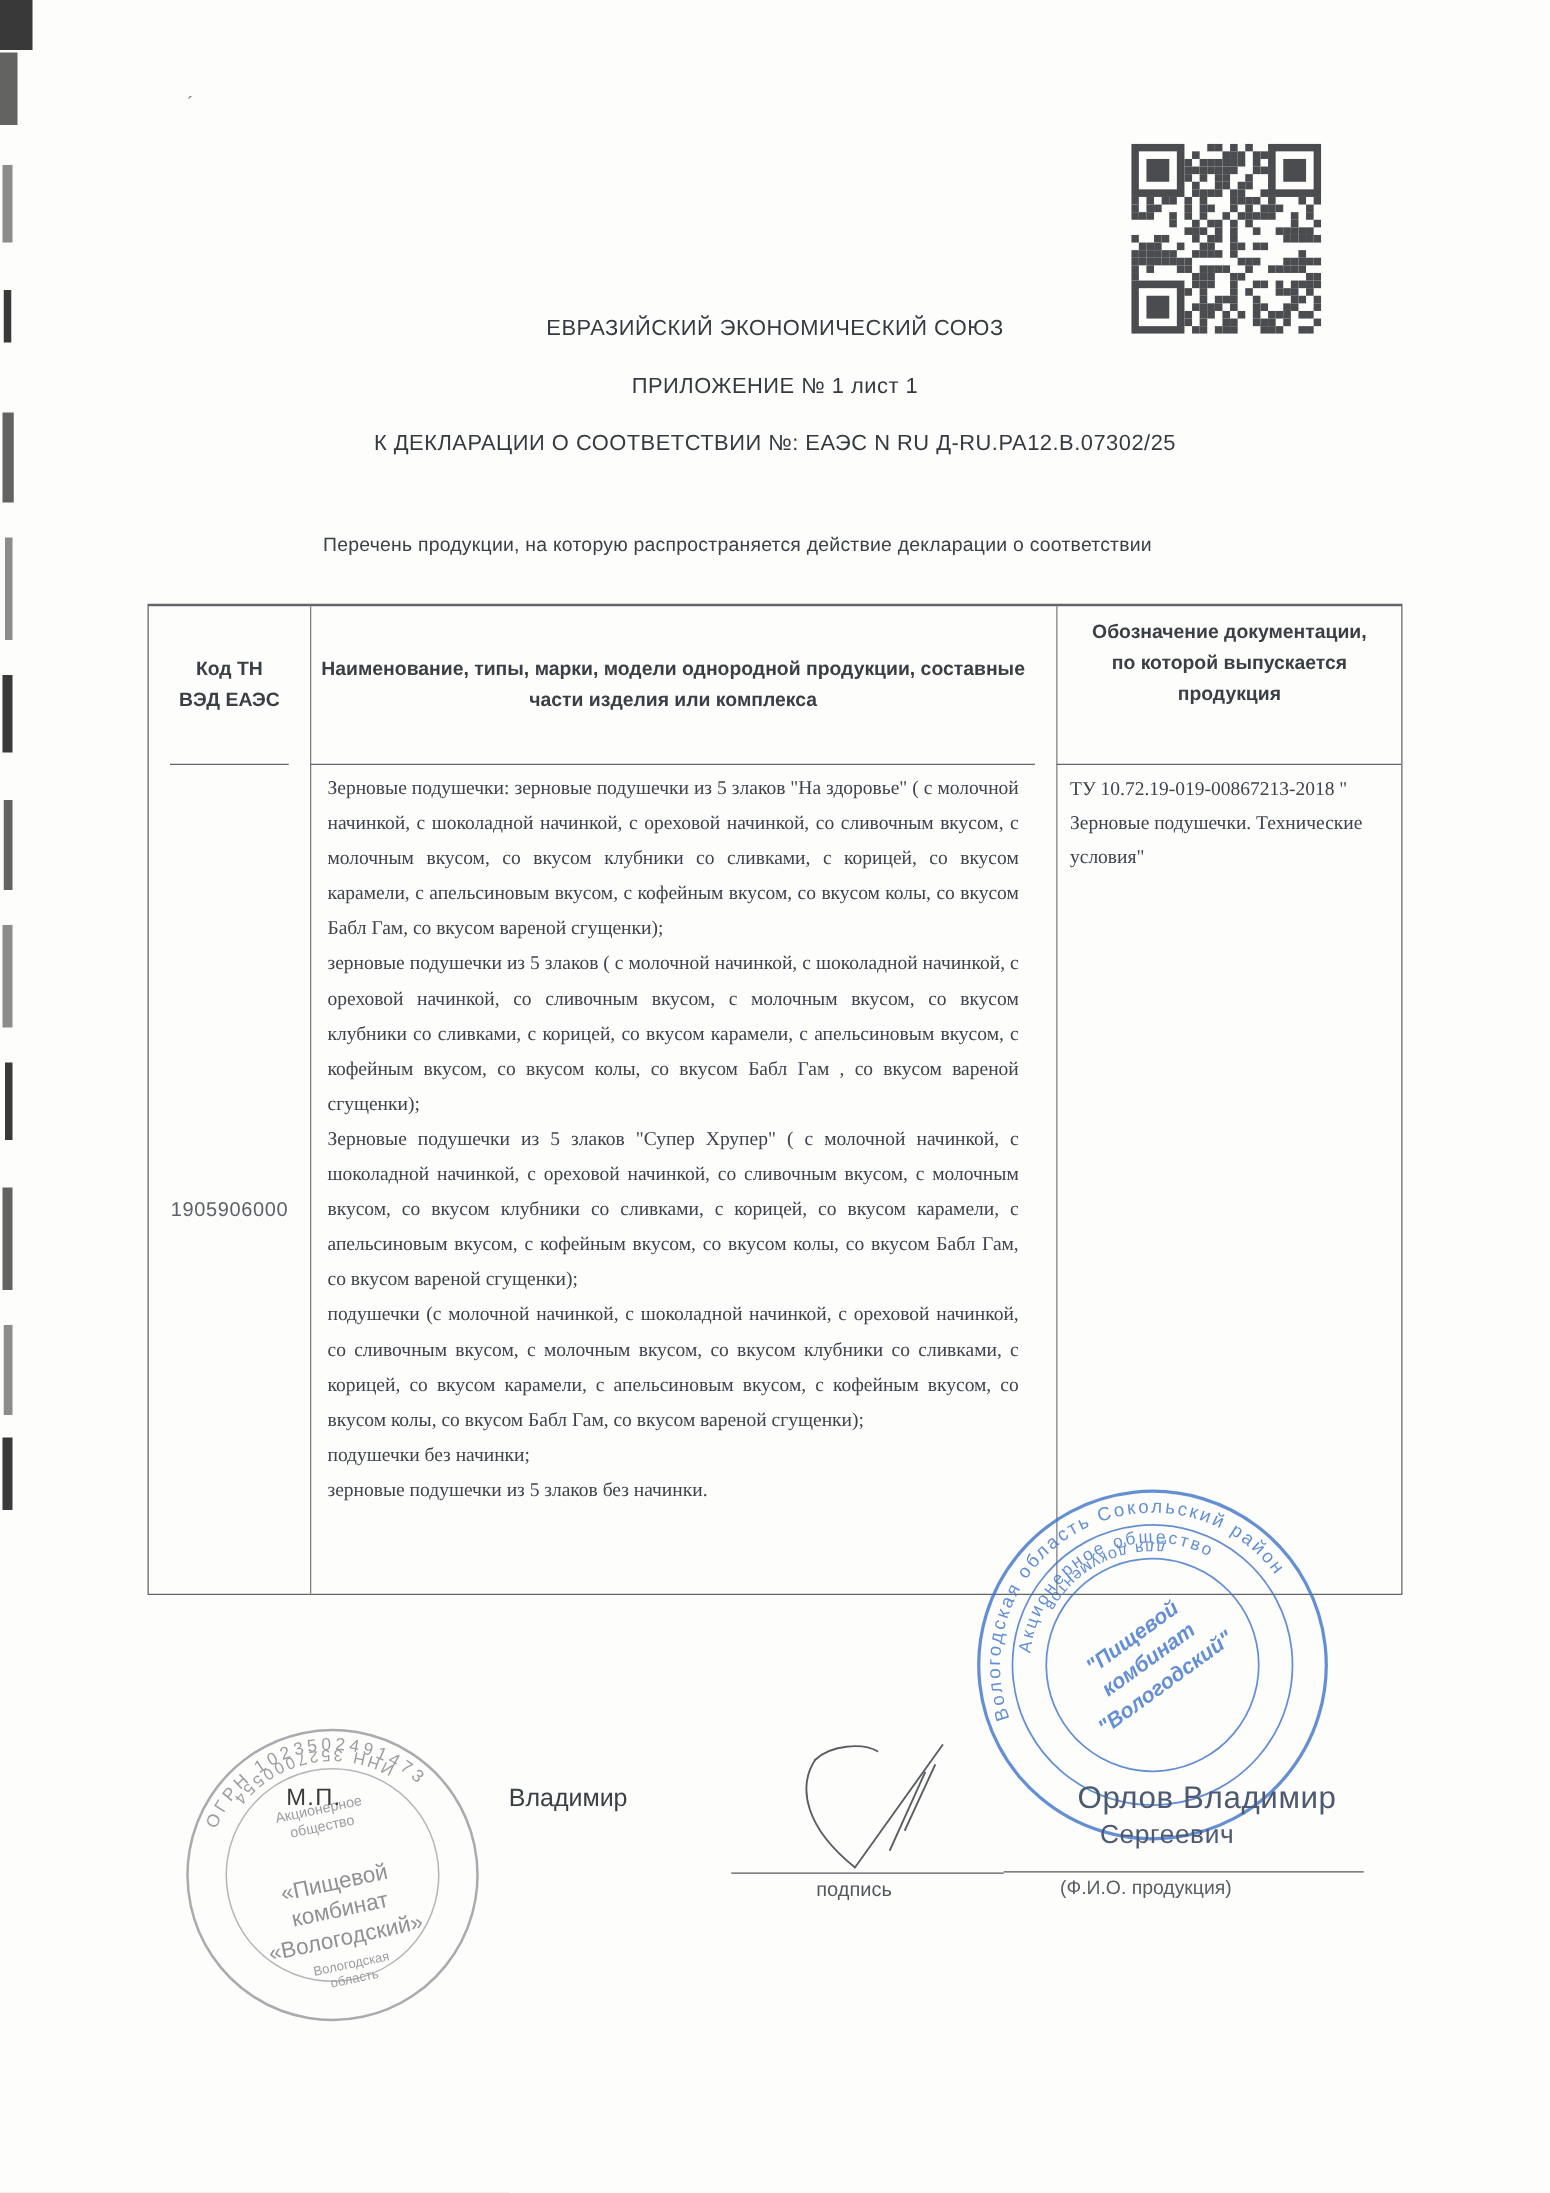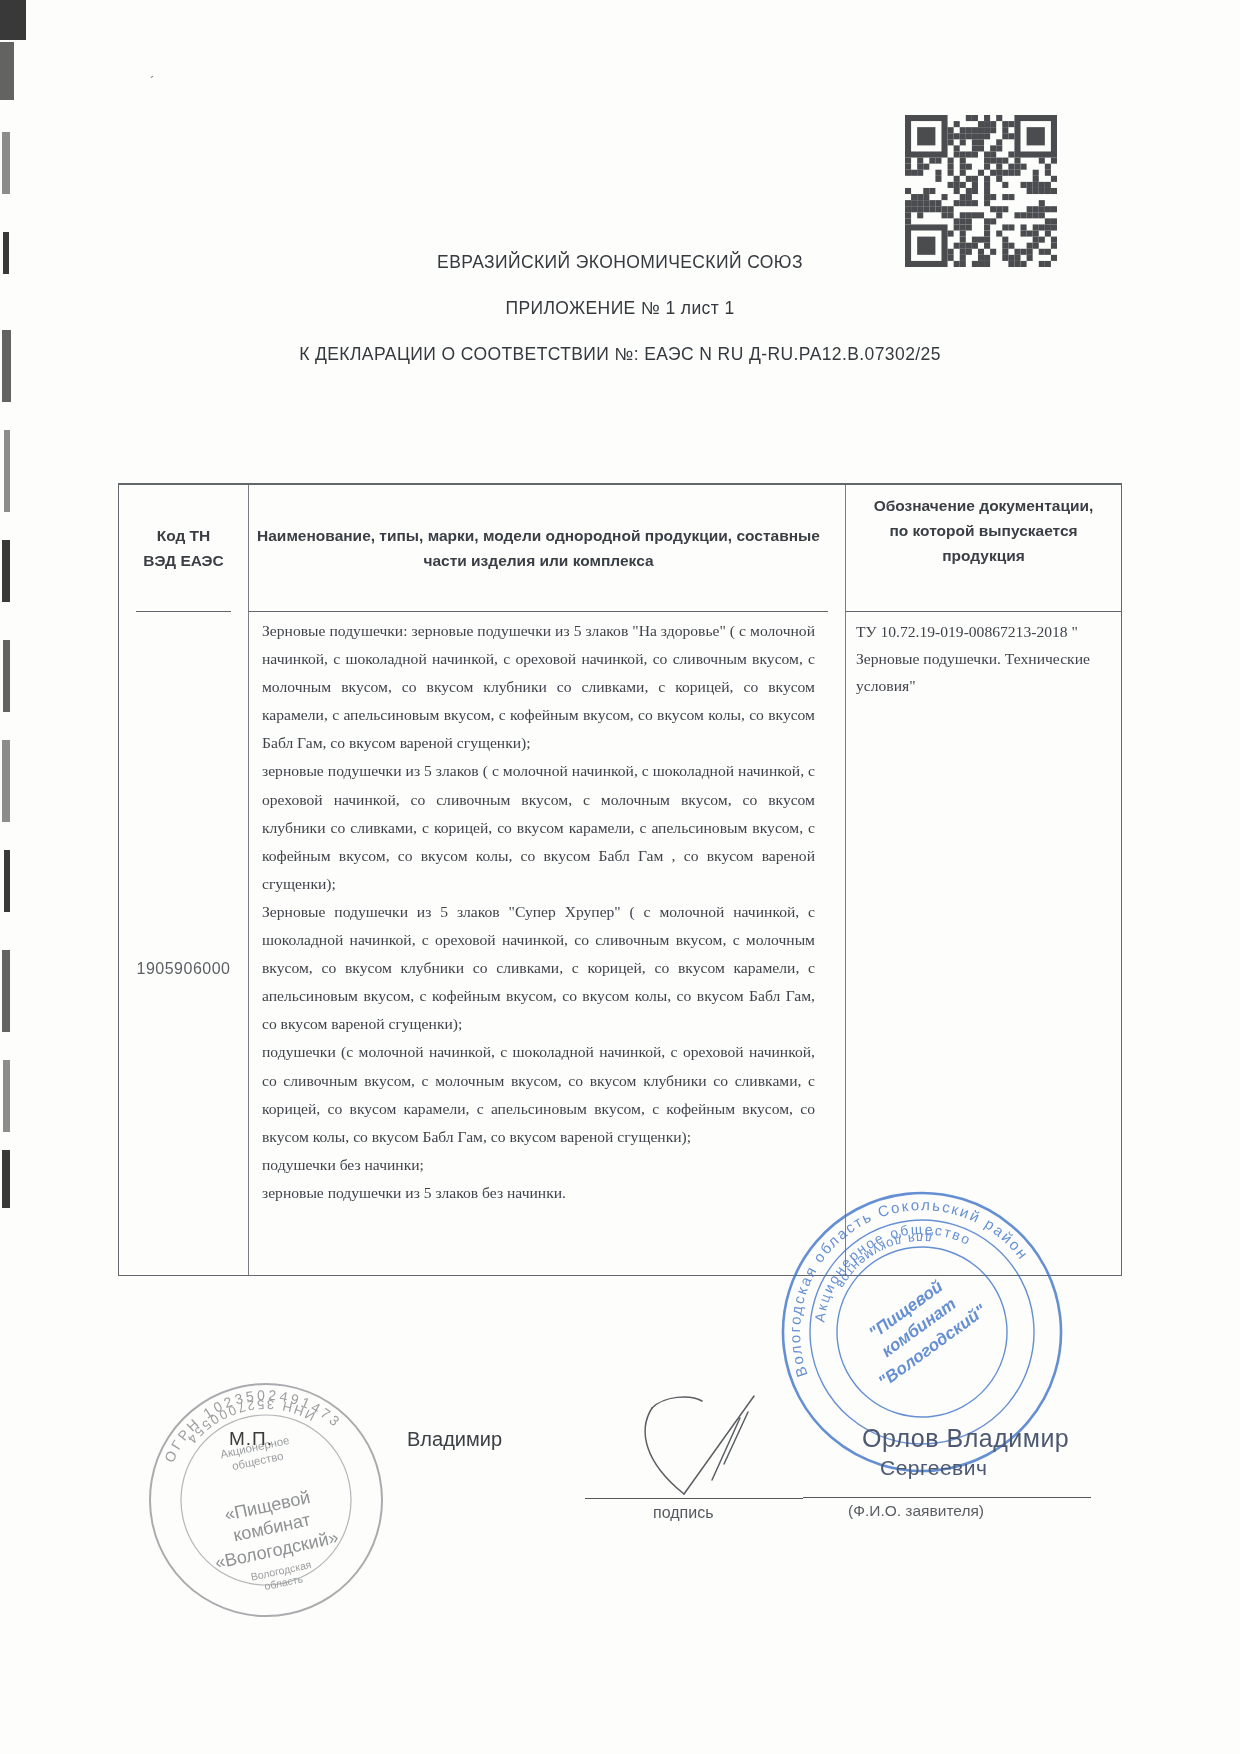--- a/index.html
+++ b/index.html
@@ -336,20 +336,21 @@
         <rect x="0" y="109.44" width="42.56" height="42.56" fill="#4a4c50"></rect>
         <rect x="6.08" y="115.52" width="30.4" height="30.4" fill="#fdfdfb"></rect>
         <rect x="12.16" y="121.6" width="18.240000000000002" height="18.240000000000002" fill="#4a4c50"></rect>
       </svg>
   </div>
 
   <div class="title t1">ЕВРАЗИЙСКИЙ ЭКОНОМИЧЕСКИЙ СОЮЗ</div>
   <div class="title t2">ПРИЛОЖЕНИЕ № 1 лист 1</div>
   <div class="title t3">К ДЕКЛАРАЦИИ О СООТВЕТСТВИИ №:  ЕАЭС N RU Д-RU.РА12.В.07302/25</div>
 
+  <div class="intro">Перечень продукции, на которую распространяется действие декларации о соответствии</div>
 
   <div class="tbl">
     <div class="cell first hrow">Код ТН ВЭД ЕАЭС</div>
     <div class="cell hrow">Наименование, типы, марки, модели однородной продукции, составные части изделия или комплекса</div>
     <div class="cell hrow h3">
       <div class="inner">Обозначение документации, по которой выпускается продукция</div>
     </div>
 
     <div class="cell first brow code-cell">1905906000</div>
     <div class="cell brow prod">
@@ -428,15 +429,15 @@
         <text x="150" y="128" font-size="17" text-anchor="middle">"Пищевой</text>
         <text x="150" y="150" font-size="17" text-anchor="middle">комбинат</text>
         <text x="150" y="173" font-size="17" text-anchor="middle">"Вологодский"</text>
       </g>
     </g>
   </svg>
 
   <div class="name1">Орлов Владимир</div>
   <div class="name2">Сергеевич</div>
   <div class="fio-line"></div>
-  <div class="fio-caption">(Ф.И.О. заявителя)</div>
+  <div class="fio-caption">(Ф.И.О. продукция)</div>
 
 </div>
 
 </body></html>

